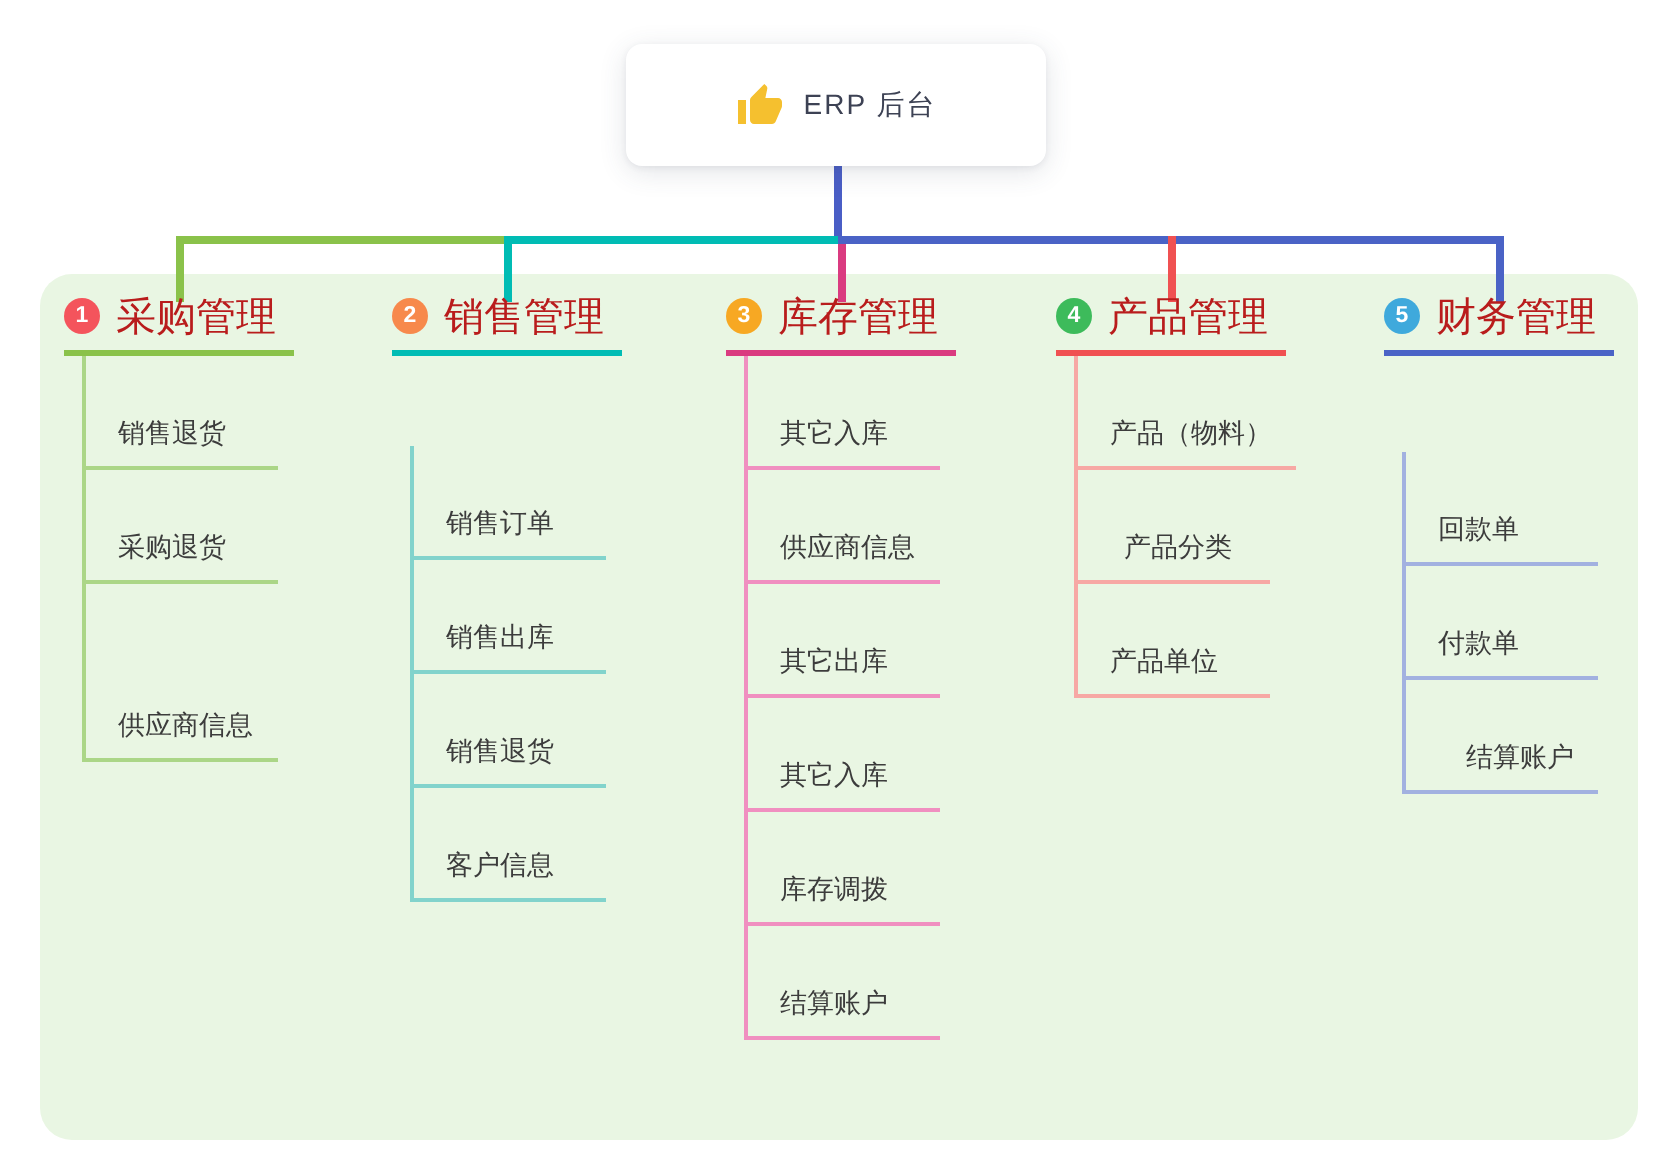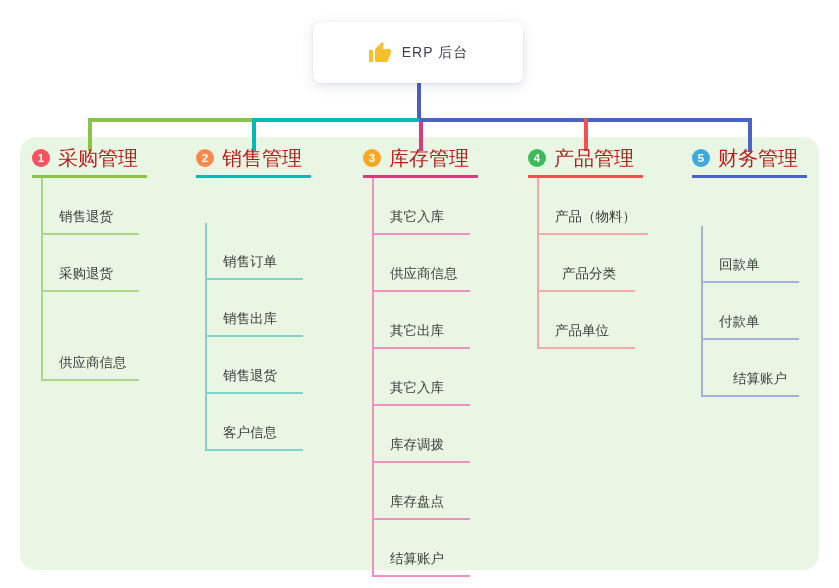--- a/index.html
+++ b/index.html
@@ -124,23 +124,20 @@
           <div class="kid" style="border-bottom: 2px solid rgb(240, 143, 192);">
             <span>其它出库</span>
           </div>
           <div class="kid" style="border-bottom: 2px solid rgb(240, 143, 192);">
             <span>其它入库</span>
           </div>
           <div class="kid" style="border-bottom: 2px solid rgb(240, 143, 192);">
             <span>库存调拨</span>
           </div>
           <div class="kid" style="border-bottom: 2px solid rgb(240, 143, 192);">
-            <span>库存盘点</span>
-          </div>
-          <div class="kid" style="border-bottom: 2px solid rgb(240, 143, 192);">
             <span>结算账户</span>
           </div>
         </div>
       </div>
       <div class="col" style="left: 528px;">
         <div class="head" style="border-bottom: 3px solid rgb(240, 81, 82);">
           <span class="badge" style="background: rgb(61, 187, 91);">4</span>
           <span class="head-label">产品管理</span>
         </div>
         <div class="kids" style="border-left: 2px solid rgb(247, 168, 164);">

